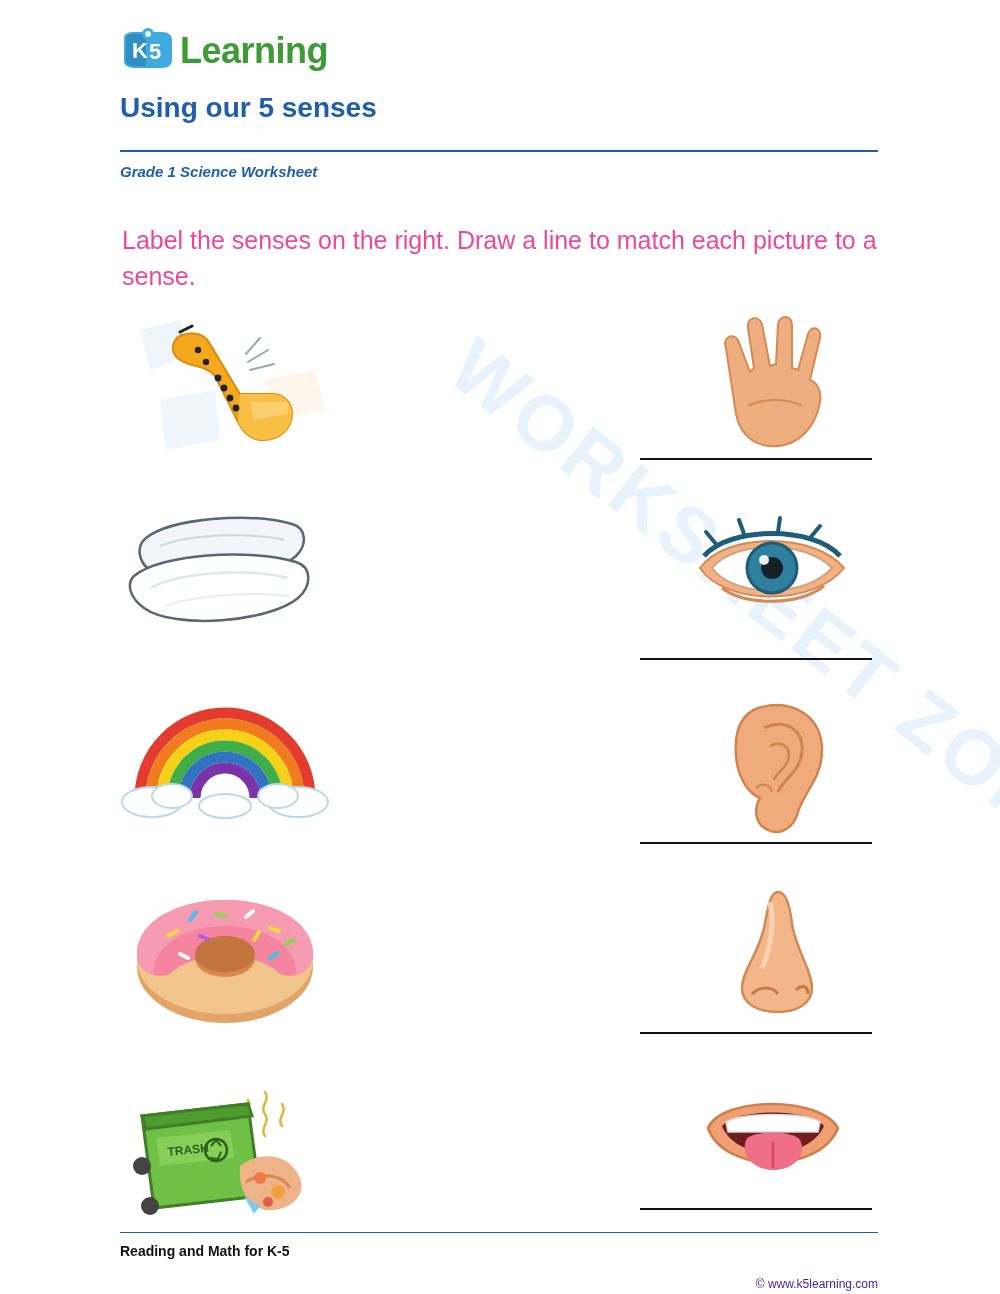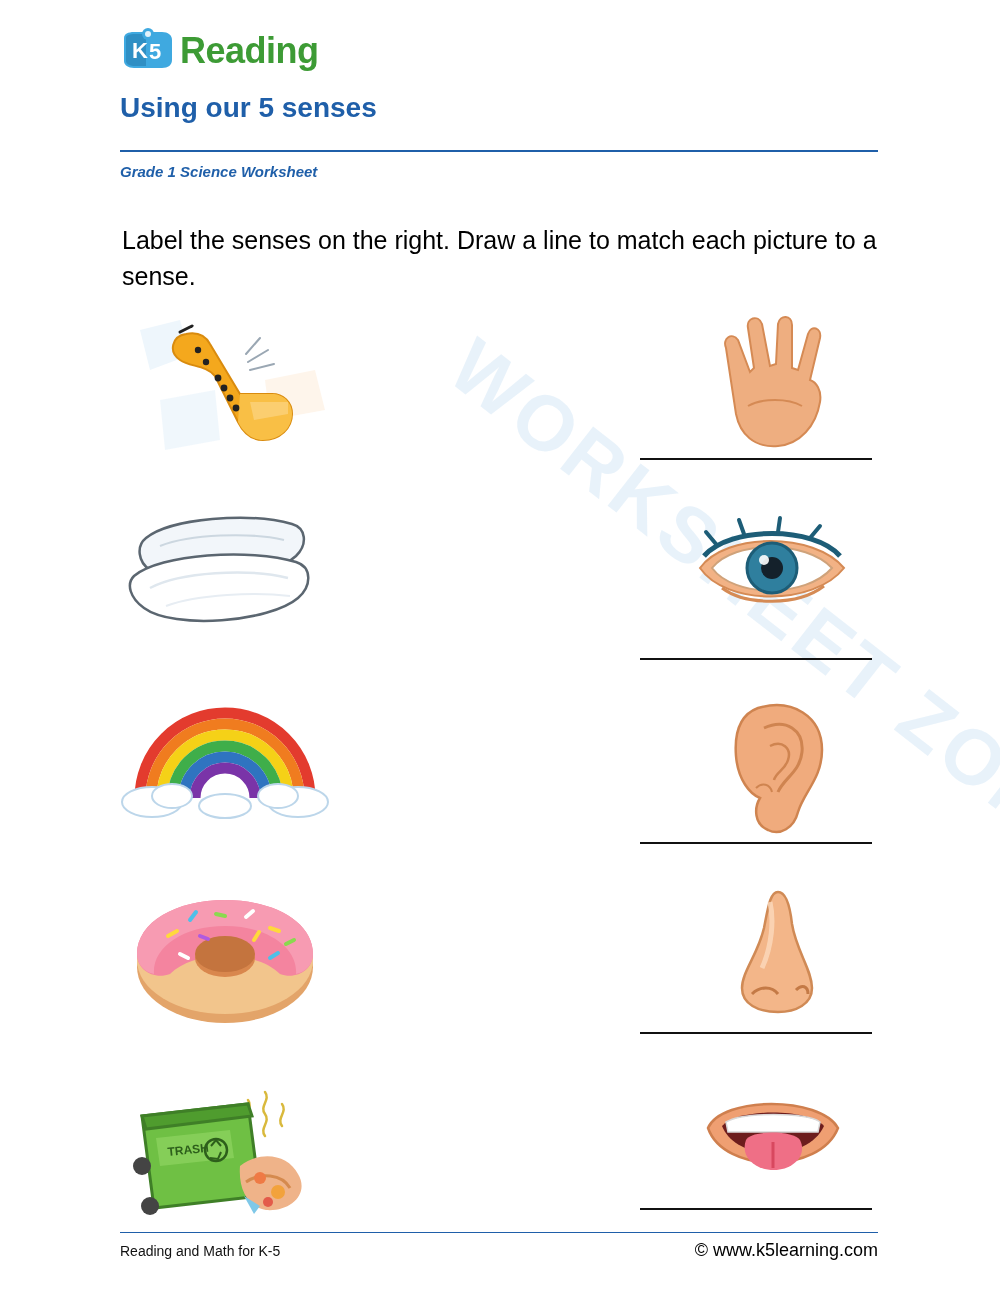--- a/index.html
+++ b/index.html
@@ -67,21 +67,21 @@
   }
 
   
   .instructions {
     position: absolute;
     left: 122px;
     top: 222px;
     width: 760px;
     font-size: 25px;
     line-height: 1.45;
-    color: #000000;
+    color: #ec4899;
   }
 
   
   .watermark {
     position: absolute;
     left: 270px;
     top: 430px;
     width: 520px;
     height: 520px;
     transform: rotate(38deg);
@@ -119,46 +119,46 @@
     top: 1232px;
     width: 758px;
     height: 1px;
     background: #1f5fa9;
   }
   .footer-left {
     position: absolute;
     left: 120px;
     top: 1243px;
     font-size: 14px;
-    font-weight: normal;
+    font-weight: bold;
     color: #111;
   }
   .footer-right {
     position: absolute;
     right: 122px;
-    top: 1240px;
-    font-size: 18px;
-    color: #000000;
+    top: 1277px;
+    font-size: 12px;
+    color: #4c1d95;
   }
 </style>
 </head>
 <body>
 
 <div class="page">
 
   <div class="logo">
     <svg width="58" height="46" viewBox="0 0 58 46">
       <path d="M6 10 C6 6, 10 4, 16 4 L44 4 C50 4, 54 7, 54 12 L54 32 C54 37, 50 40, 44 40 L16 40 C10 40, 6 37, 6 33 Z" fill="#3fa9e0"></path>
       <path d="M8 10 C8 7, 12 6, 17 6 L28 6 L28 38 L17 38 C12 38, 8 36, 8 33 Z" fill="#2f8fc4"></path>
       <circle cx="30" cy="6" r="6" fill="#3fa9e0"></circle>
       <circle cx="30" cy="6" r="3" fill="#ffffff" opacity="0.85"></circle>
       <text x="14" y="30" font-family="Liberation Sans, sans-serif" font-size="22" font-weight="bold" fill="#ffffff">K</text>
       <text x="31" y="31" font-family="Liberation Sans, sans-serif" font-size="22" font-weight="bold" fill="#ffffff">5</text>
     </svg>
-    <span class="logo-word">Reading</span>
+    <span class="logo-word">Learning</span>
   </div>
 
   <div class="title">Using our 5 senses</div>
   <div class="rule"></div>
   <div class="subtitle">Grade 1 Science Worksheet</div>
 
   <div class="instructions">Label the senses on the right. Draw a line to match each picture to a sense.</div>
 
   <div class="watermark">WORKSHEET ZONE</div>
 

